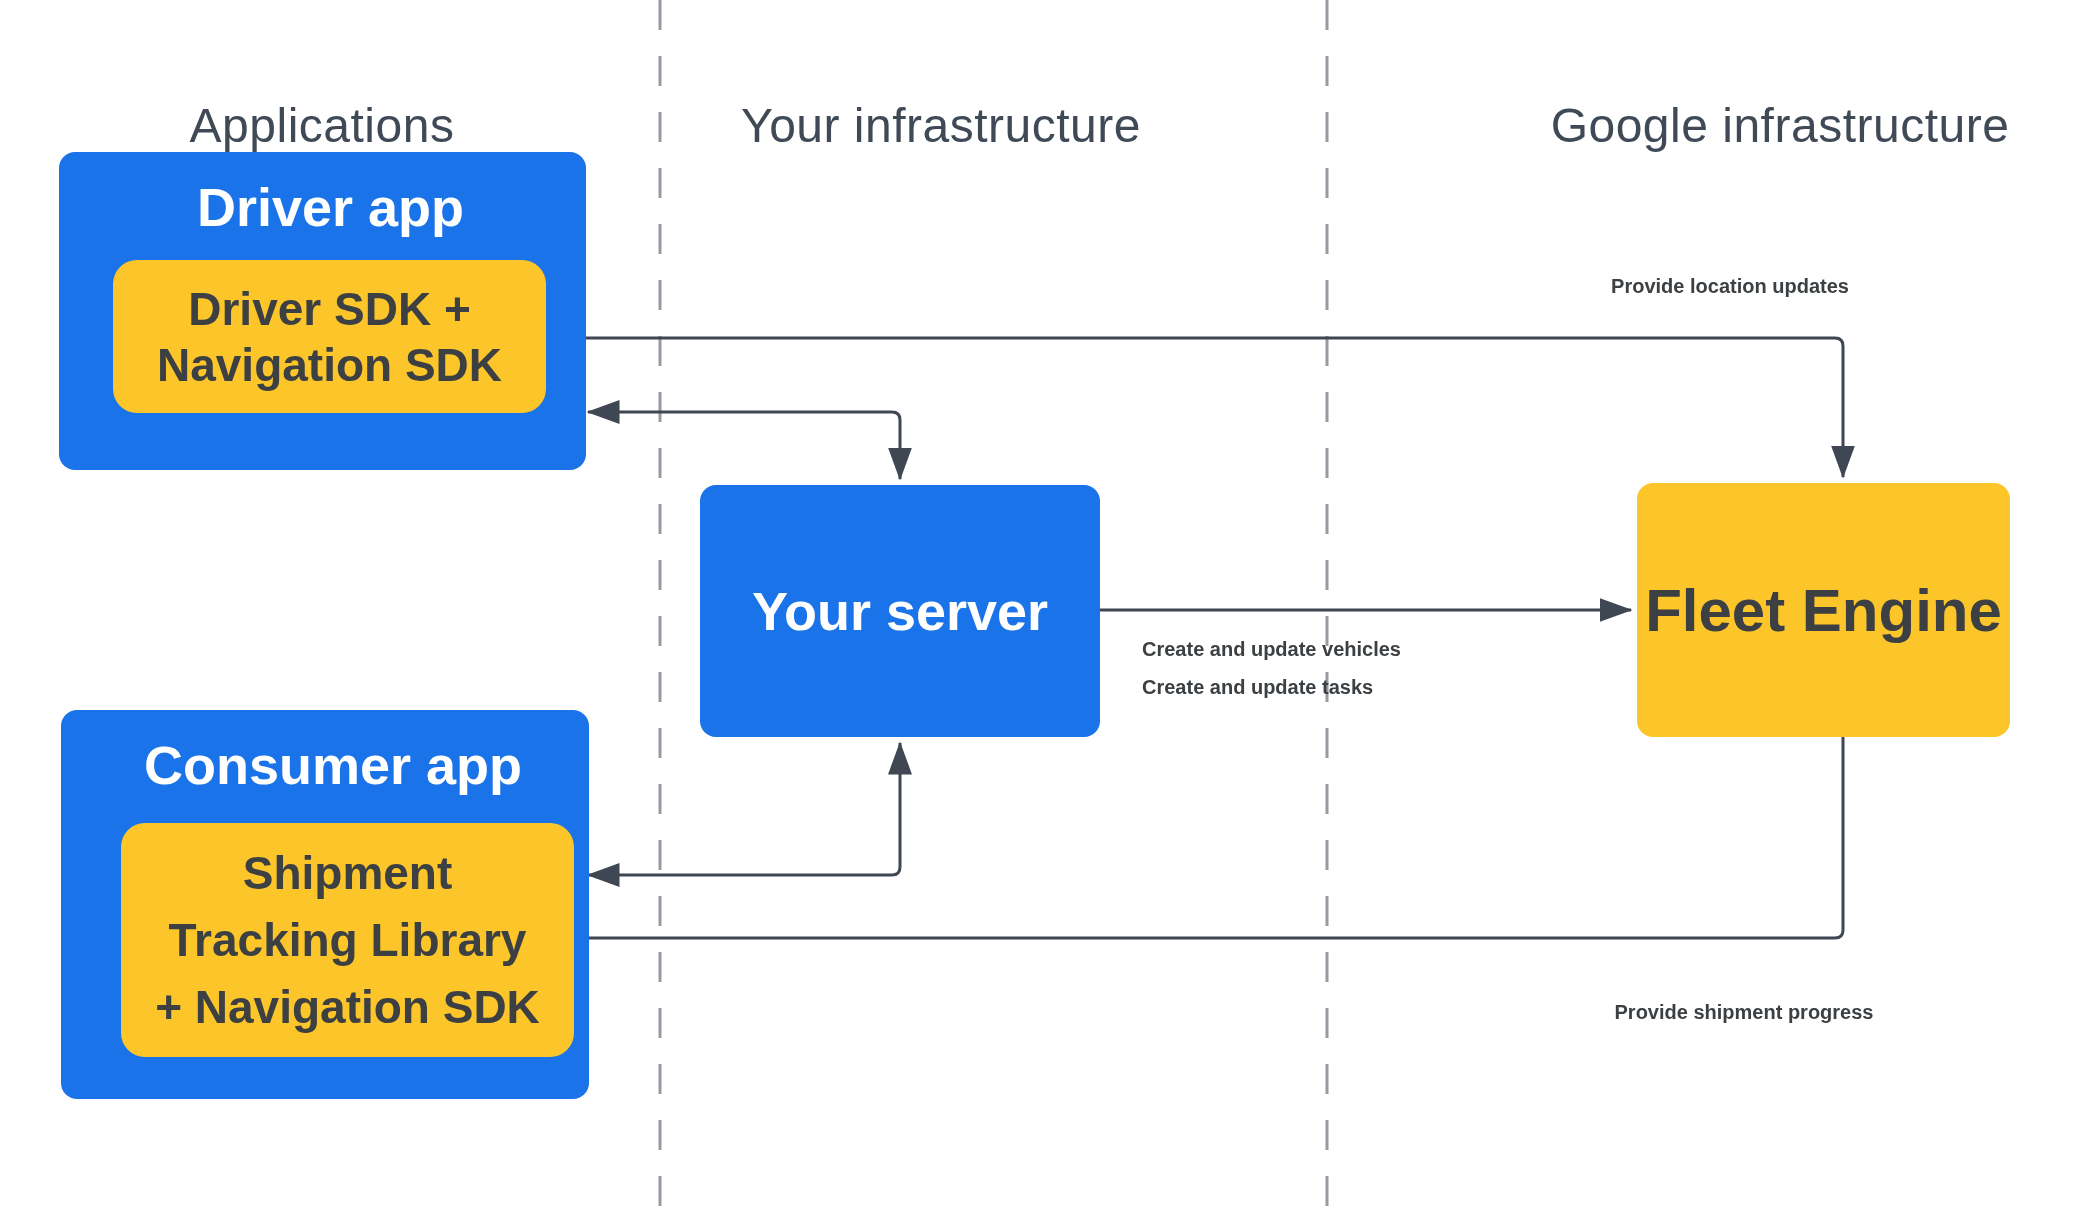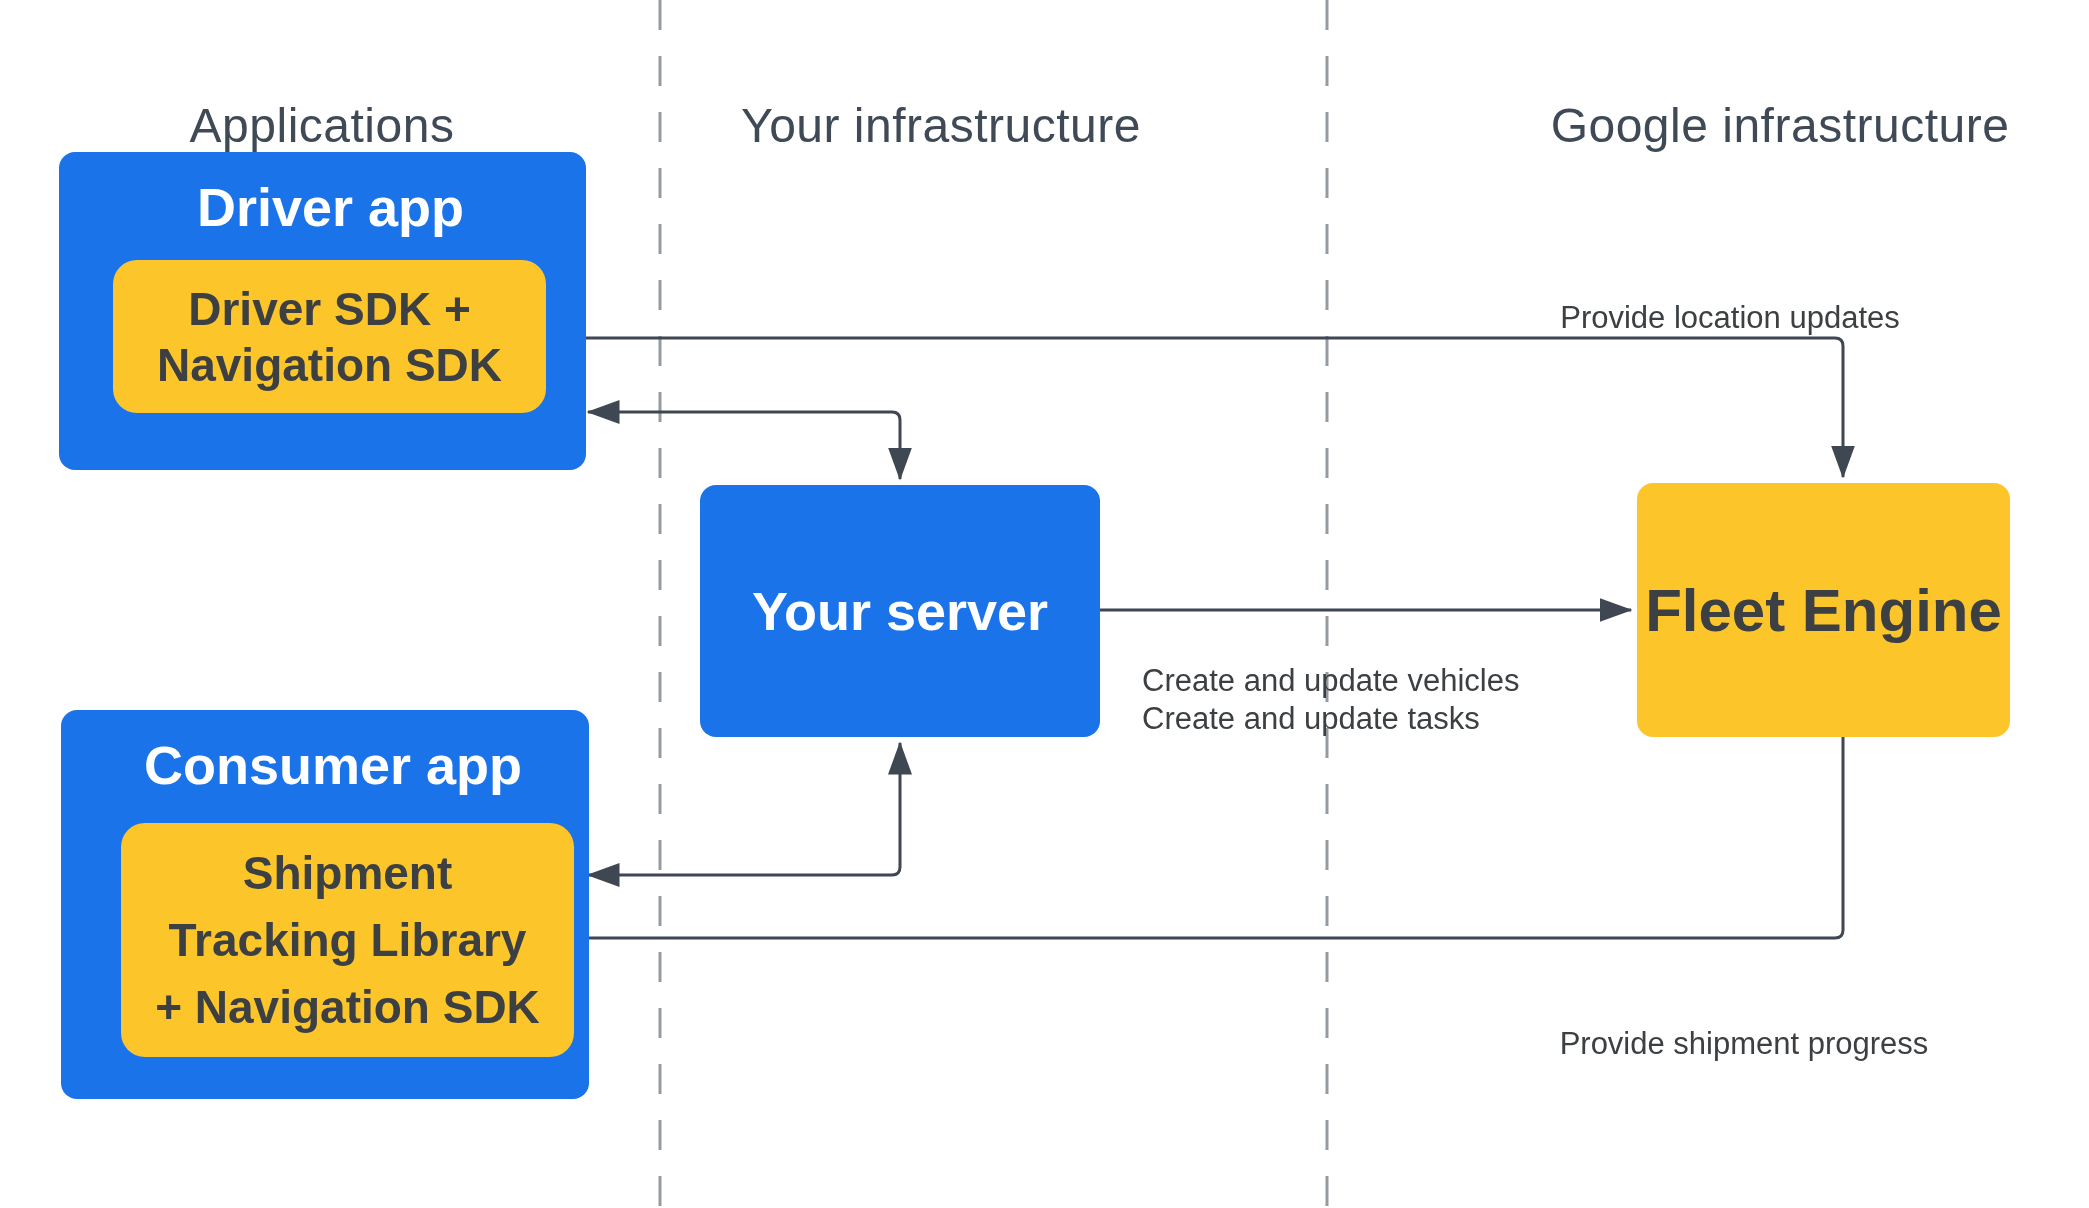--- a/index.html
+++ b/index.html
@@ -69,24 +69,23 @@
   .box.center-label{
     display:flex;align-items:center;justify-content:center;
     text-align:center;
   }
   #your-server{left:700px;top:485px;width:400px;height:252px;font-size:54px;font-weight:700;color:var(--white);}
   #fleet-engine{left:1637px;top:483px;width:373px;height:254px;background:var(--yellow);font-size:60px;font-weight:700;color:var(--text-dark);}
   #driver-app{left:59px;top:152px;width:527px;height:318px;}
   #consumer-app{left:61px;top:710px;width:528px;height:389px;}
   .edge-label{
     position:absolute;
-    font-size:31px;font-weight:400;
+    font-size:20px;font-weight:700;
     color:var(--text-dark);
     white-space:nowrap;
-    margin-top:32px;
   }
   .edge-label.centered{transform:translate(-50%,-50%);}
   #label-location{left:1730px;top:286px;}
   #label-shipment{left:1744px;top:1012px;}
   #label-create{left:1142px;top:630px;line-height:38px;}
 </style>
 </head>
 <body>
 
 <div class="canvas">

